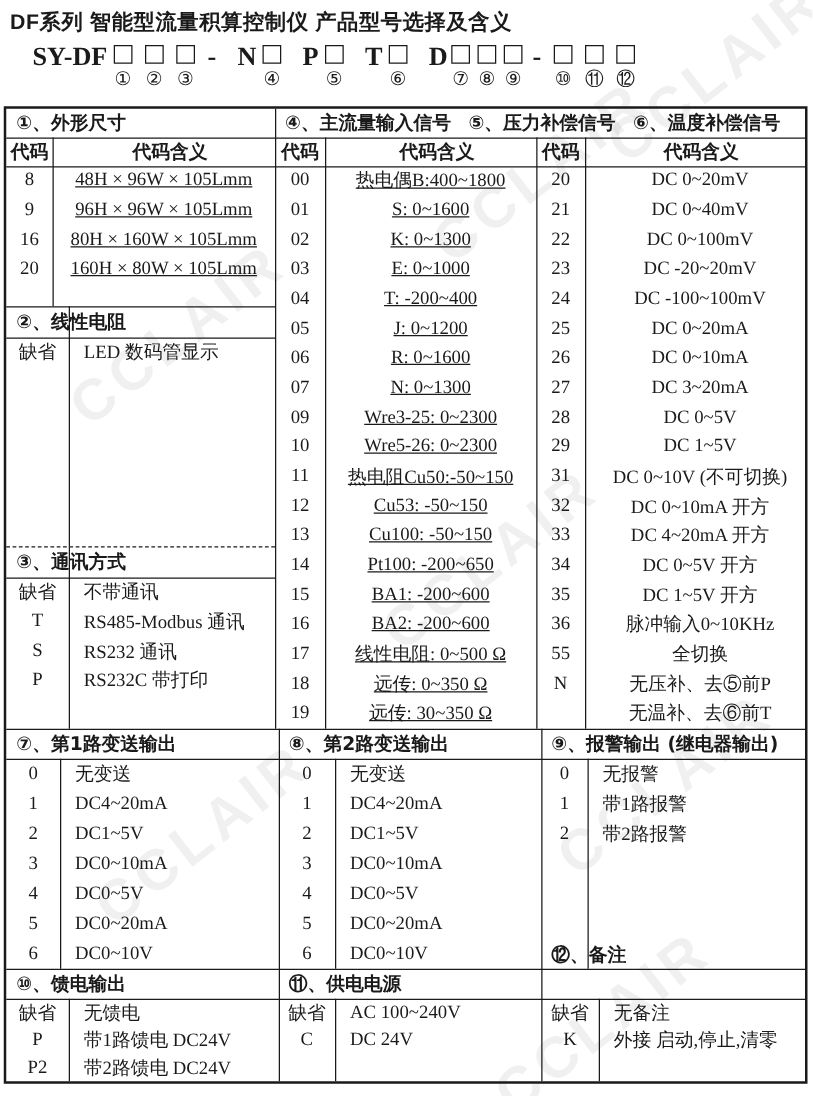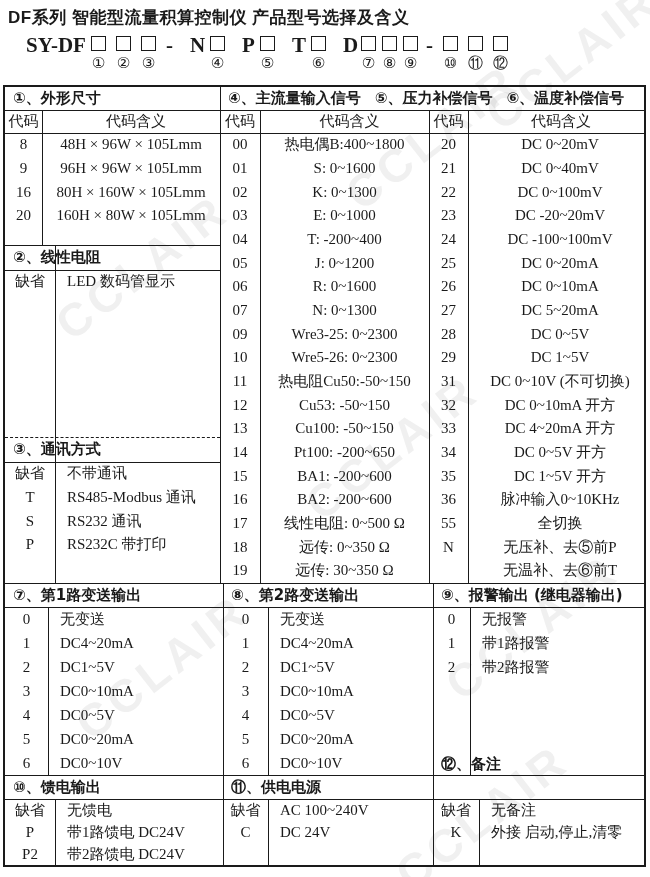--- a/index.html
+++ b/index.html
@@ -23,28 +23,28 @@
   
   .table{position:absolute;left:3px;top:85px;width:643px;height:782px;
          border:2px solid #1a1a1a;box-sizing:border-box;}
   .hl{position:absolute;height:0;border-top:1.5px solid #1a1a1a;}
   .hl.dash{border-top-style:dashed;}
   .vl{position:absolute;width:0;border-left:1.5px solid #1a1a1a;}
   .sec-h{position:absolute;display:flex;align-items:center;padding-left:8px;box-sizing:border-box;
          font-family:"DejaVu Sans","Liberation Sans",sans-serif;font-weight:bold;font-size:15px;
          white-space:nowrap;overflow:hidden;}
   .sec-h .part{margin-right:14px;}
-  .chdr{position:absolute;display:flex;align-items:center;font-size:15px;}
+  .chdr{position:absolute;display:flex;align-items:center;font-size:15px;font-weight:bold;}
   .chdr .c{width:var(--cw);text-align:center;flex:none;}
   .chdr .m{flex:1;text-align:center;margin-left:10px;}
   .rows{position:absolute;}
   .row{display:flex;align-items:center;height:var(--rh);font-size:15px;white-space:nowrap;}
   .row .c{width:var(--cw);text-align:center;flex:none;}
   .row .m{flex:1;overflow:hidden;}
-  .rows.center .m{text-align:center;}
+  .rows.center .m{text-align:center;text-decoration:underline;}
   .rows.left .m{text-align:left;padding-left:12px;}
   .rows.left8 .m{text-align:center;padding-left:8px;}
 </style>
 </head>
 <body>
 
 <div class="sheet">
 
   <div class="wm" style="left:40px;top:240px">CCLAIR</div>
   <div class="wm" style="left:330px;top:110px">CCLAIR</div>
@@ -321,21 +321,21 @@
         <div class="row">
           <span class="c">25</span>
           <span class="m">DC 0~20mA</span>
         </div>
         <div class="row">
           <span class="c">26</span>
           <span class="m">DC 0~10mA</span>
         </div>
         <div class="row">
           <span class="c">27</span>
-          <span class="m">DC 5~20mA</span>
+          <span class="m">DC 3~20mA</span>
         </div>
         <div class="row">
           <span class="c">28</span>
           <span class="m">DC 0~5V</span>
         </div>
         <div class="row">
           <span class="c">29</span>
           <span class="m">DC 1~5V</span>
         </div>
         <div class="row">

